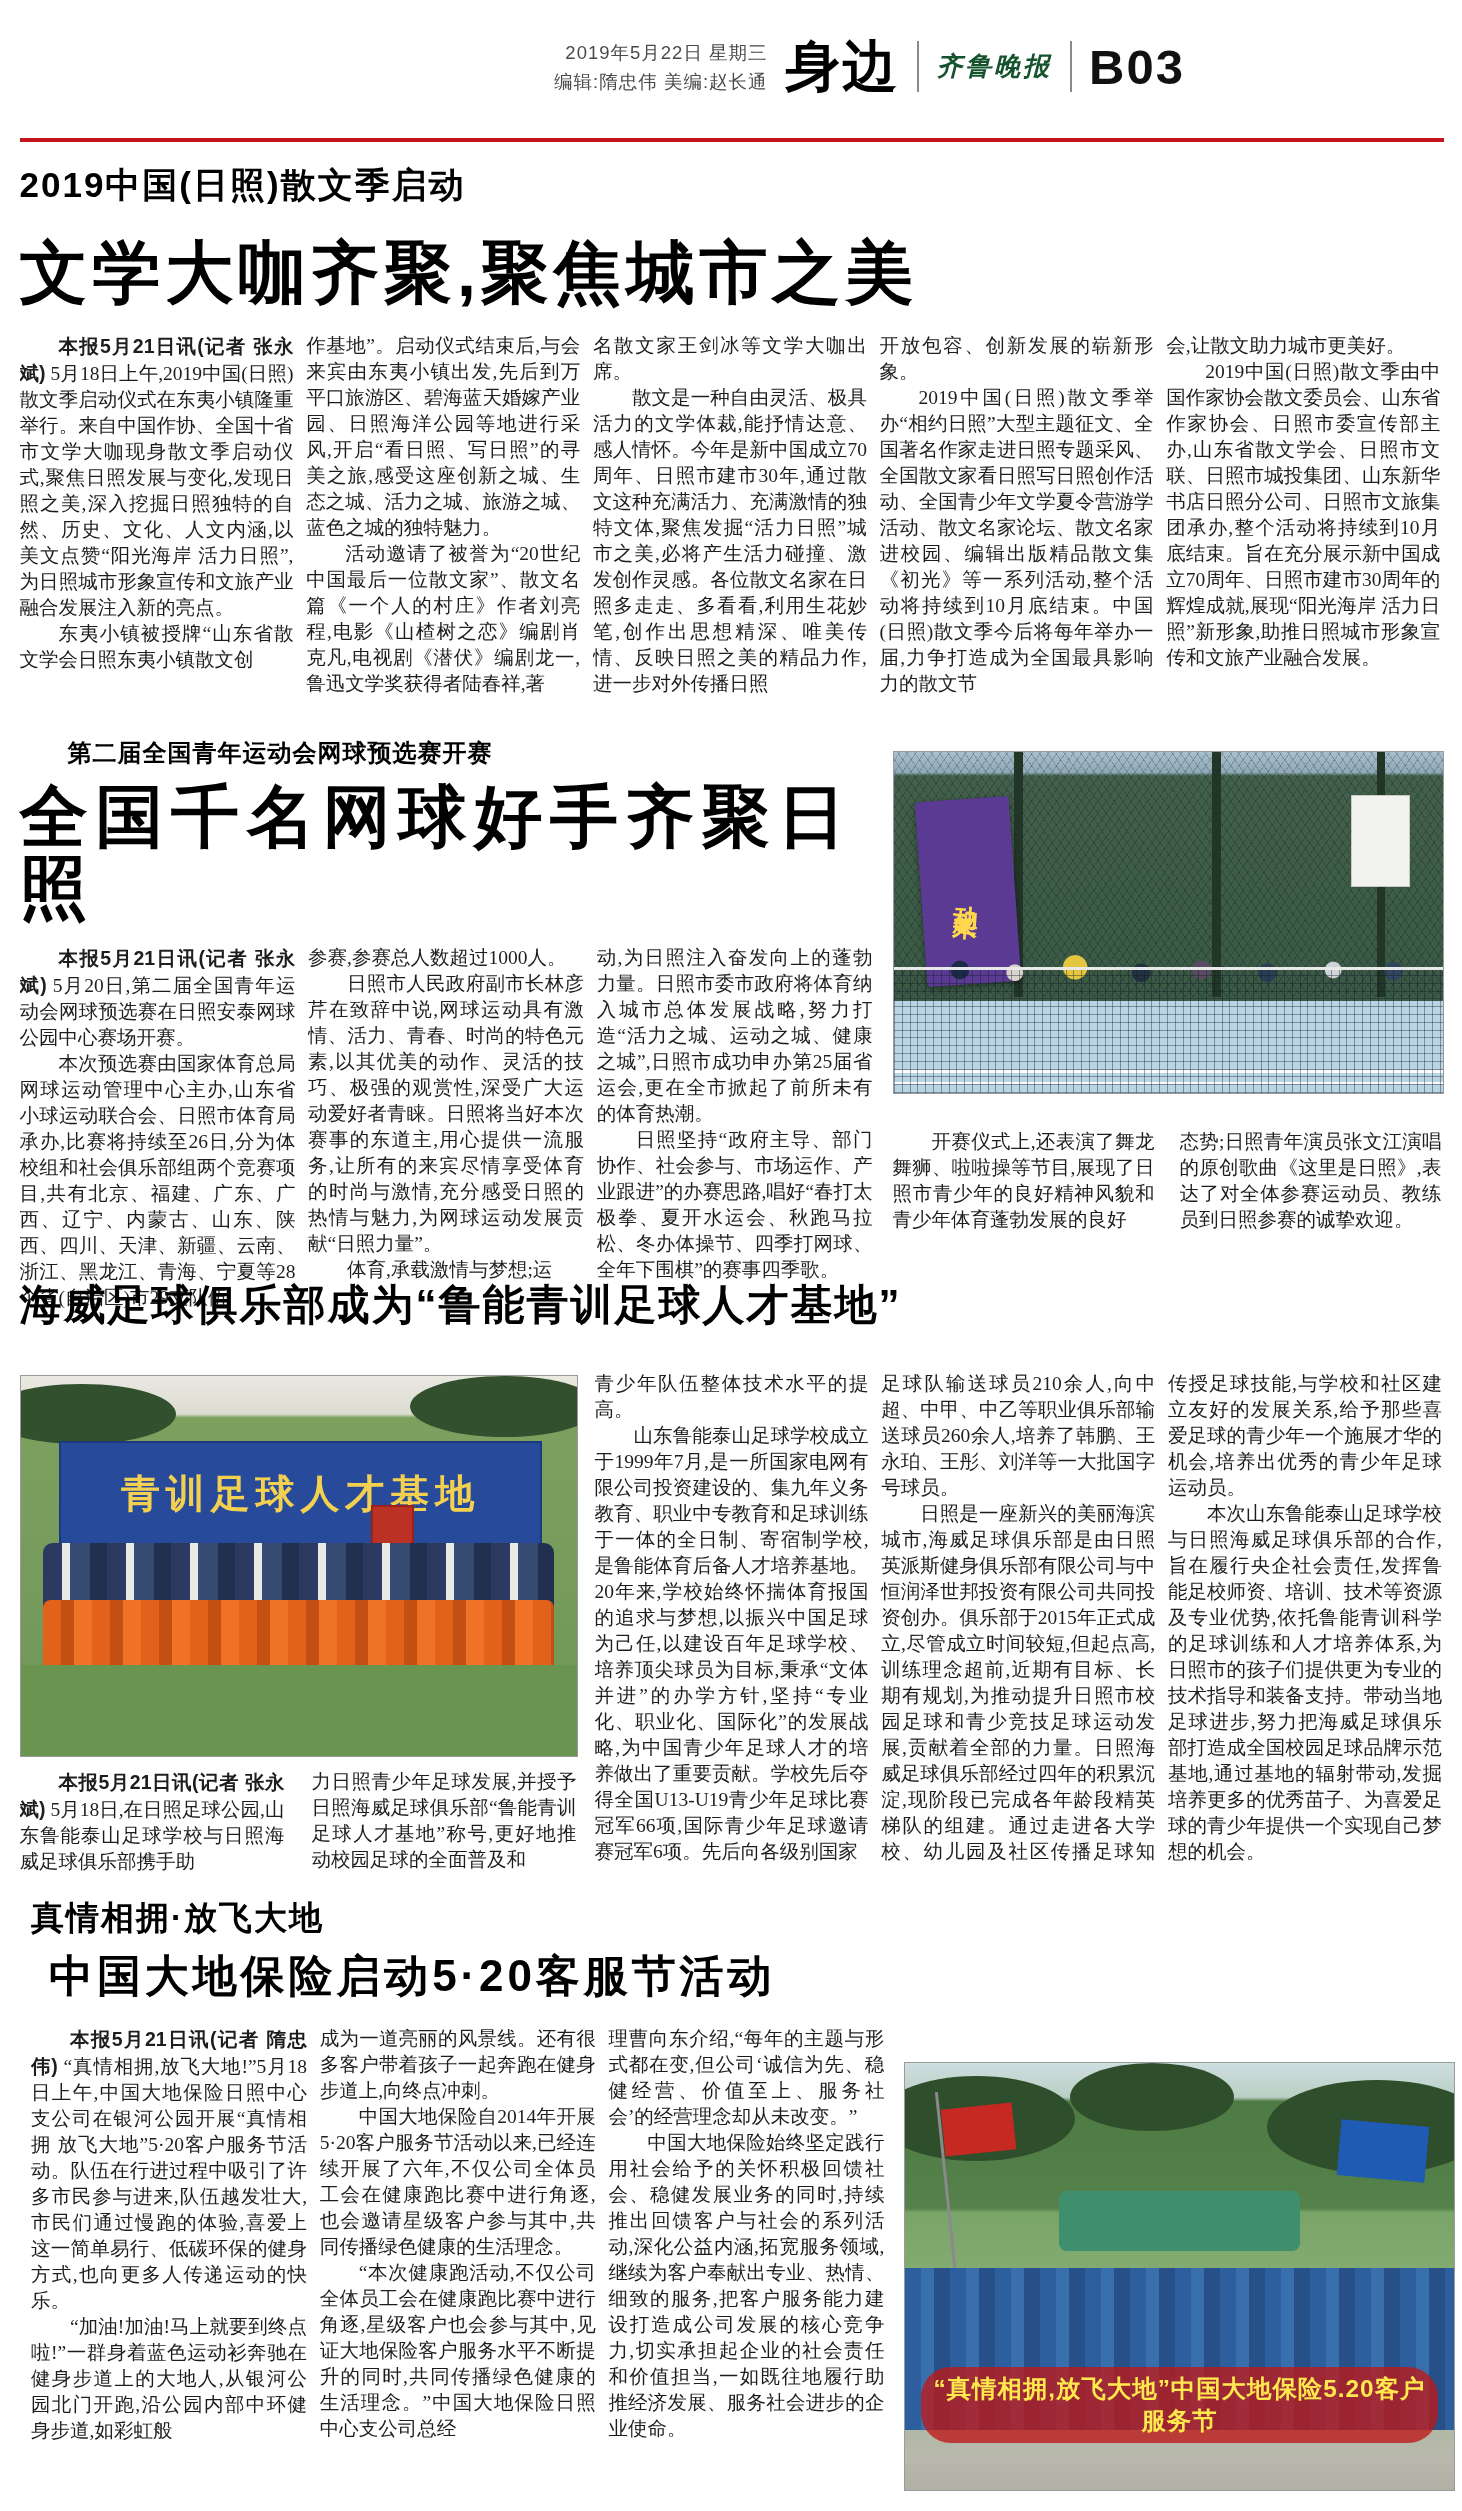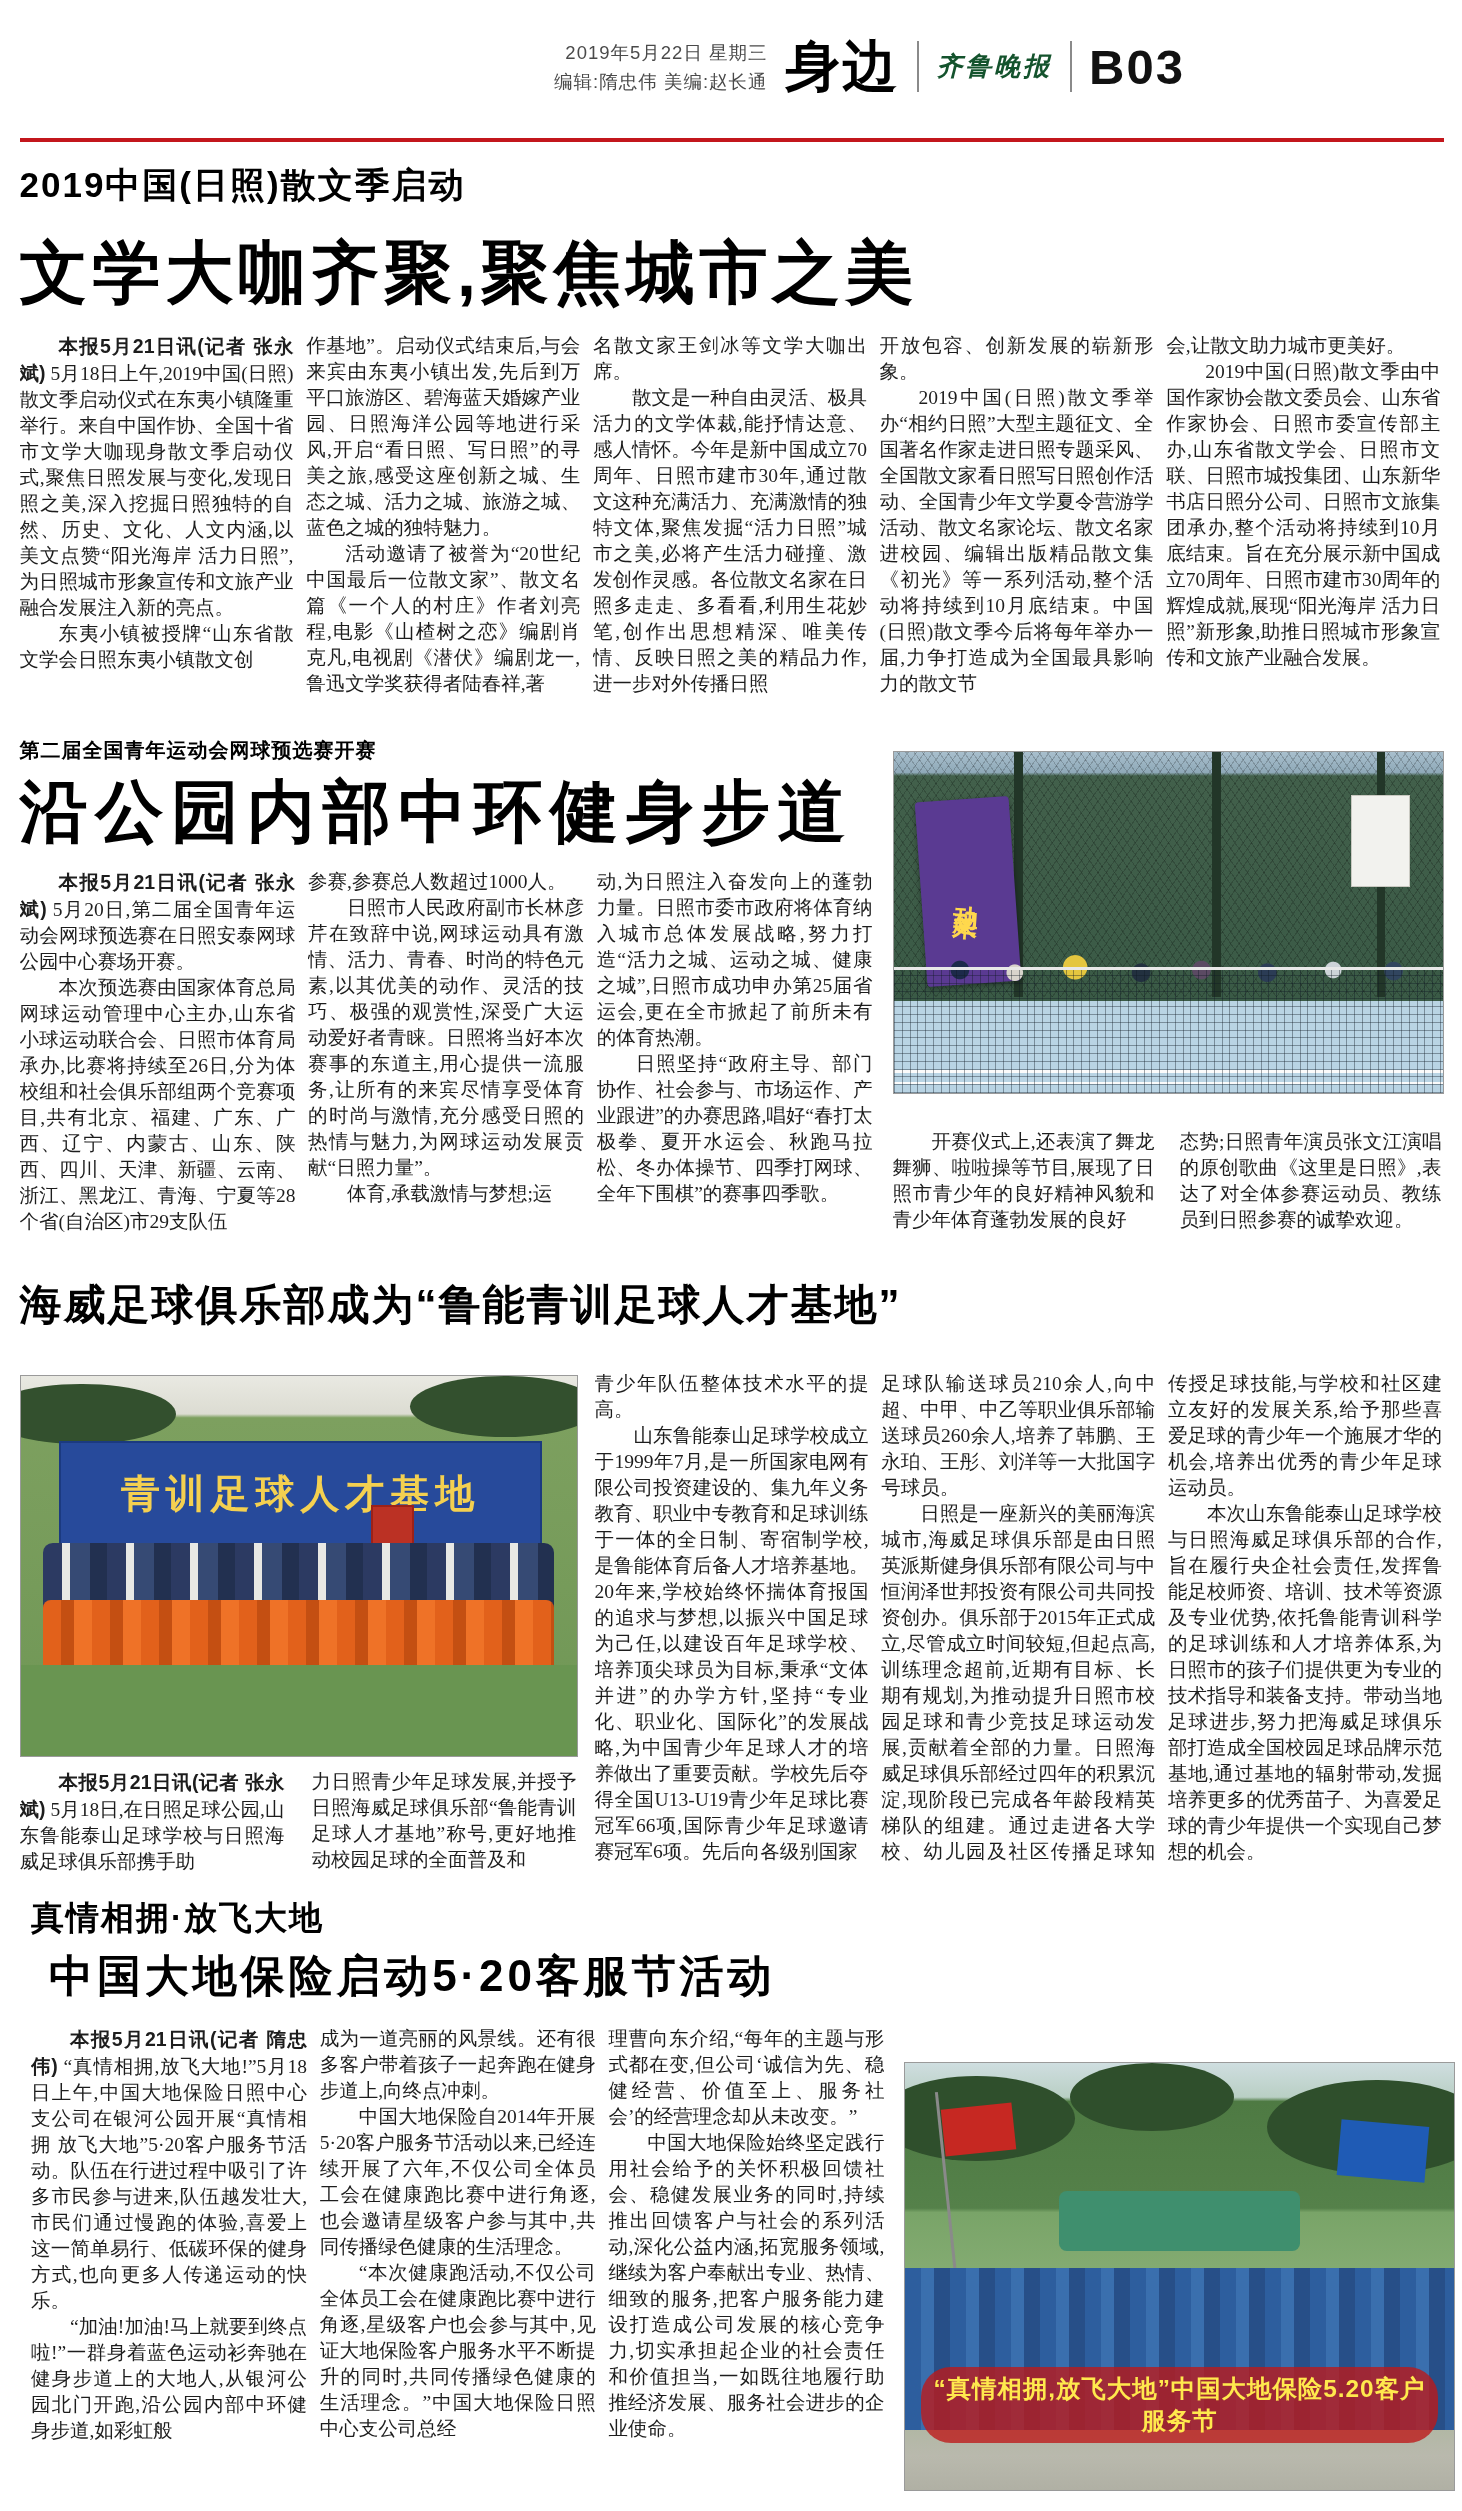--- a/index.html
+++ b/index.html
@@ -29,21 +29,21 @@
   .col b{font-family:"Liberation Sans","DejaVu Sans",sans-serif;font-weight:700;}
   .photo{position:relative;overflow:hidden;border:1px solid #9a9a9a;box-sizing:border-box;}
   
   .a1{position:absolute;top:162px;left:19.5px;width:1424px;}
   .a1 .kicker{font-size:35px;letter-spacing:2px;}
   .a1 .hl{font-size:68px;letter-spacing:4.9px;margin-top:28px;}
   .a1 .cols{margin-top:25px;gap:12.7px;}
   .a1 .col{width:274px;height:374px;}
   
   .a2{position:absolute;top:737px;left:19.5px;width:1424px;height:542px;}
-  .a2 .kicker{font-size:20px;letter-spacing:1px;}
+  .a2 .kicker{font-size:24px;letter-spacing:1px;margin-left:48px;}
   .a2 .hl{font-size:68px;letter-spacing:7.8px;margin-top:11.7px;}
   .a2-left{position:absolute;left:0;top:0;width:853px;}
   .a2-left .cols{margin-top:21.5px;gap:12.7px;}
   .a2-left .col{width:276px;height:384px;}
   .a2-right{position:absolute;left:873px;top:13.7px;width:551px;}
   .a2-capcols{display:flex;gap:25px;margin-top:35px;}
   .a2-capcols .col{width:262px;height:146px;}
   
   .tennis{width:551px;height:343px;background:linear-gradient(180deg,#a8bfcd 0%,#8fa9b8 6%,#42604b 7%,#3a5a46 72%,#3a5a46 72%);}
   .tn-mesh{position:absolute;inset:0 0 28% 0;
@@ -163,21 +163,21 @@
       <div class="col">
           <p class="noind">会,让散文助力城市更美好。</p>
           <p>2019中国(日照)散文季由中国作家协会散文委员会、山东省作家协会、日照市委宣传部主办,山东省散文学会、日照市文联、日照市城投集团、山东新华书店日照分公司、日照市文旅集团承办,整个活动将持续到10月底结束。旨在充分展示新中国成立70周年、日照市建市30周年的辉煌成就,展现“阳光海岸 活力日照”新形象,助推日照城市形象宣传和文旅产业融合发展。</p>
         </div>
     </div>
   </section>
 
   <section class="a2">
     <div class="a2-left">
       <div class="kicker">第二届全国青年运动会网球预选赛开赛</div>
-      <h1 class="hl">沿公园内部中环健身步道</h1>
+      <h1 class="hl">全国千名网球好手齐聚日照</h1>
       <div class="cols">
         <div class="col">
             <p><b>本报5月21日讯(记者 张永斌)</b> 5月20日,第二届全国青年运动会网球预选赛在日照安泰网球公园中心赛场开赛。</p>
             <p>本次预选赛由国家体育总局网球运动管理中心主办,山东省小球运动联合会、日照市体育局承办,比赛将持续至26日,分为体校组和社会俱乐部组两个竞赛项目,共有北京、福建、广东、广西、辽宁、内蒙古、山东、陕西、四川、天津、新疆、云南、浙江、黑龙江、青海、宁夏等28个省(自治区)市29支队伍</p>
           </div>
         <div class="col">
             <p class="noind">参赛,参赛总人数超过1000人。</p>
             <p>日照市人民政府副市长林彦芹在致辞中说,网球运动具有激情、活力、青春、时尚的特色元素,以其优美的动作、灵活的技巧、极强的观赏性,深受广大运动爱好者青睐。日照将当好本次赛事的东道主,用心提供一流服务,让所有的来宾尽情享受体育的时尚与激情,充分感受日照的热情与魅力,为网球运动发展贡献“日照力量”。</p>
             <p>体育,承载激情与梦想;运</p>
           </div>

